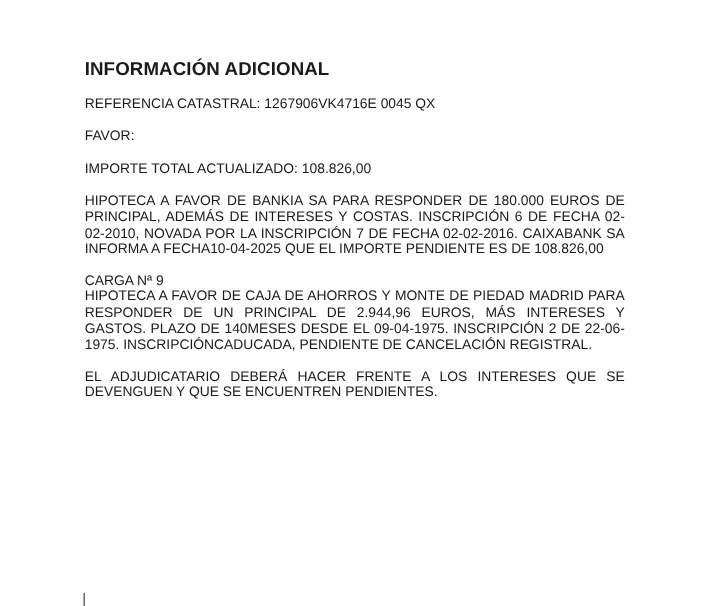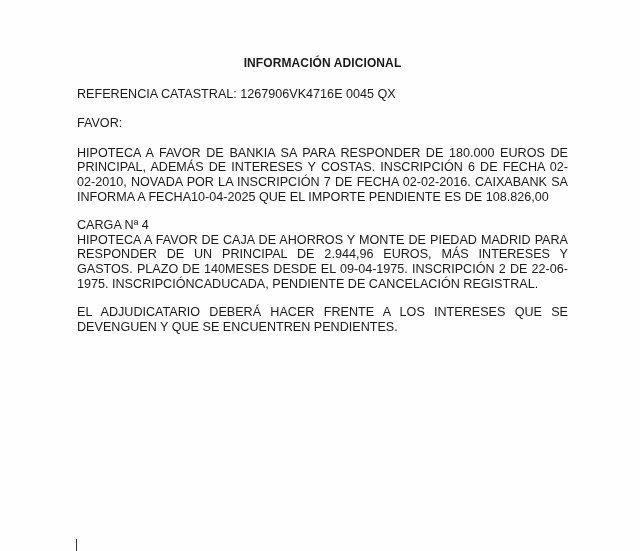--- a/index.html
+++ b/index.html
@@ -3,42 +3,43 @@
   <meta charset="utf-8">
   <style>
     html, body { margin: 0; padding: 0; }
     body {
       width: 640px; height: 551px; background: #fefefe; overflow: hidden;
       position: relative;
       font-family: "Liberation Sans", sans-serif;
       color: #1a1a1a;
     }
     .page { position: absolute; left: 77px; top: 56px; width: 491px; font-size: 12.6px; line-height: 14.6px; }
-    .title { text-align: center; font-weight: bold; font-size: 12px; margin: 0 0 16px 0; letter-spacing: 0.1px; }
+    .title { font-weight: bold; font-size: 17px; margin: 0 0 16px 0; letter-spacing: 0.1px; }
     .line { margin: 0 0 15px 0; white-space: nowrap; }
     .carga { margin: 0 0 14px 0; }
     .carga-head { white-space: nowrap; }
     .carga-body { text-align: justify; text-align-last: left; }
     .final { text-align: justify; text-align-last: left; }
     .cursor { position: absolute; left: 76px; top: 539px; width: 1px; height: 12px; background: #333; }
   </style>
 </head>
 <body>
 
 <div class="page">
   <div class="title">INFORMACIÓN ADICIONAL</div>
   <div class="line">REFERENCIA CATASTRAL: 1267906VK4716E 0045 QX</div>
   <div class="line">FAVOR:</div>
+  <div class="line">IMPORTE TOTAL ACTUALIZADO:  108.826,00</div>
 
   <div class="carga">
     <div class="carga-body"> HIPOTECA A FAVOR DE BANKIA SA PARA RESPONDER DE 180.000 EUROS DE PRINCIPAL, ADEMÁS DE INTERESES Y COSTAS. INSCRIPCIÓN 6 DE FECHA 02-02-2010, NOVADA POR LA INSCRIPCIÓN 7 DE FECHA 02-02-2016. CAIXABANK SA INFORMA A FECHA10-04-2025 QUE EL IMPORTE PENDIENTE ES DE 108.826,00</div>
   </div>
 
   <div class="carga">
-    <div class="carga-head">CARGA Nª 4</div>
+    <div class="carga-head">CARGA Nª 9</div>
     <div class="carga-body"> HIPOTECA A FAVOR DE CAJA DE AHORROS Y MONTE DE PIEDAD MADRID PARA RESPONDER DE UN PRINCIPAL DE 2.944,96 EUROS, MÁS INTERESES Y GASTOS. PLAZO DE 140MESES DESDE EL 09-04-1975. INSCRIPCIÓN 2 DE 22-06-1975. INSCRIPCIÓNCADUCADA, PENDIENTE DE CANCELACIÓN REGISTRAL.</div>
   </div>
 
 
   <div class="final">EL ADJUDICATARIO DEBERÁ HACER FRENTE A LOS INTERESES QUE SE DEVENGUEN Y QUE SE ENCUENTREN PENDIENTES.</div>
 </div>
 
 <div class="cursor"></div>
 
 </body></html>

